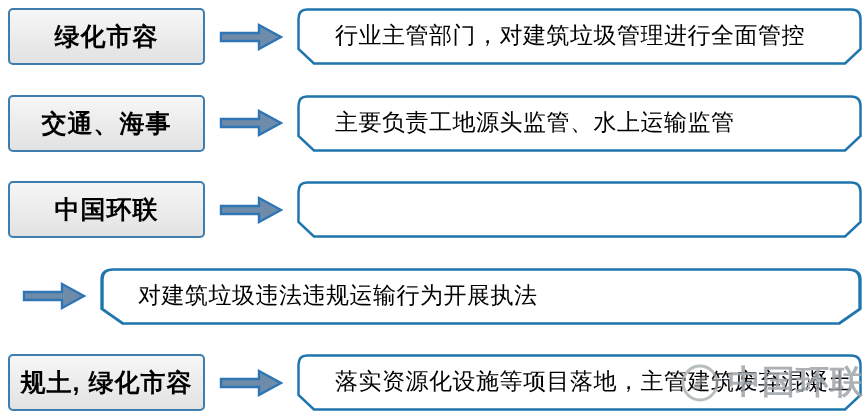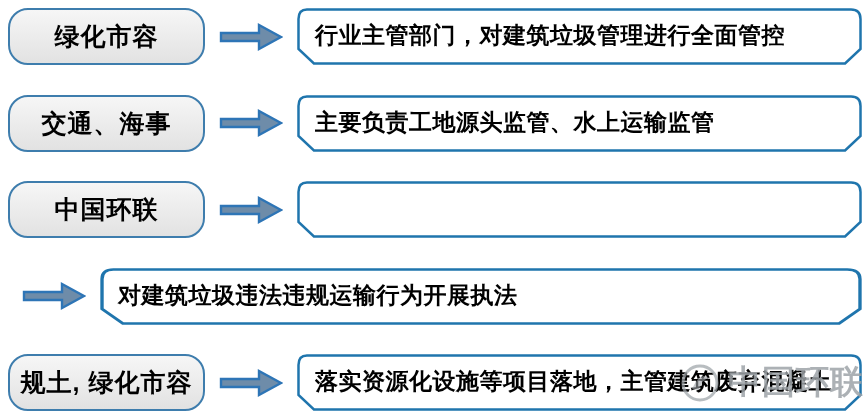--- a/index.html
+++ b/index.html
@@ -22,21 +22,21 @@
     display: flex;
     align-items: center;
     height: 57px;
   }
 
   .dept-box {
     width: 197px;
     height: 57px;
     flex: 0 0 197px;
     border: 2.5px solid #3e7dad;
-    border-radius: 20px;
+    border-radius: 5px;
     background: linear-gradient(180deg, #f6f6f6 0%, #ebebeb 55%, #e2e2e2 100%);
     display: flex;
     align-items: center;
     justify-content: center;
     font-size: 25px;
     font-weight: 700;
     color: #000000;
     letter-spacing: 1px;
   }
 
@@ -61,24 +61,25 @@
     width: 100%;
     height: 100%;
   }
 
   .desc-text {
     position: relative;
     z-index: 1;
     padding-left: 18px;
     padding-bottom: 2px;
     font-size: 23px;
-    font-weight: 700;
+    font-weight: 400;
     color: #000000;
     letter-spacing: 0.5px;
     white-space: nowrap;
+    margin-left: 20px;
   }
 
   .watermark {
     position: absolute;
     right: 4px;
     bottom: 14px;
     z-index: 2;
     display: flex;
     align-items: center;
     gap: 8px;

